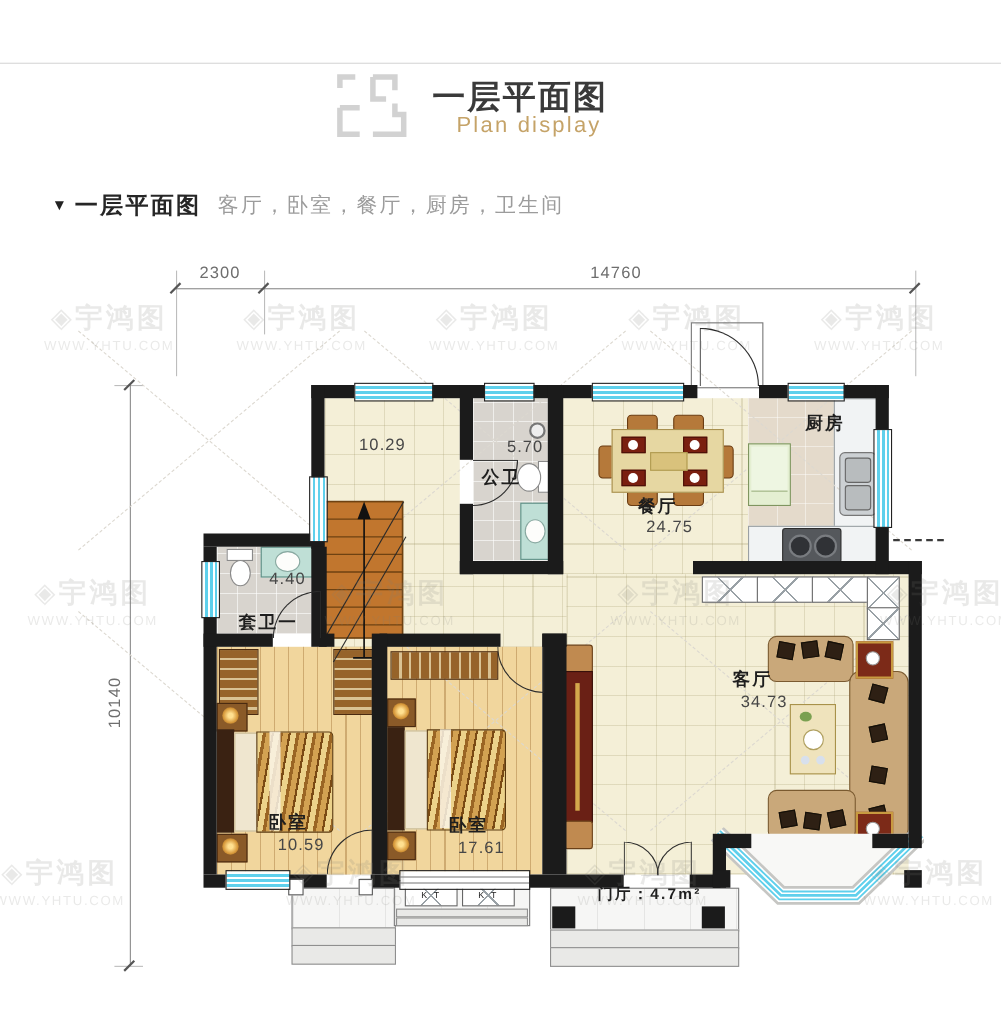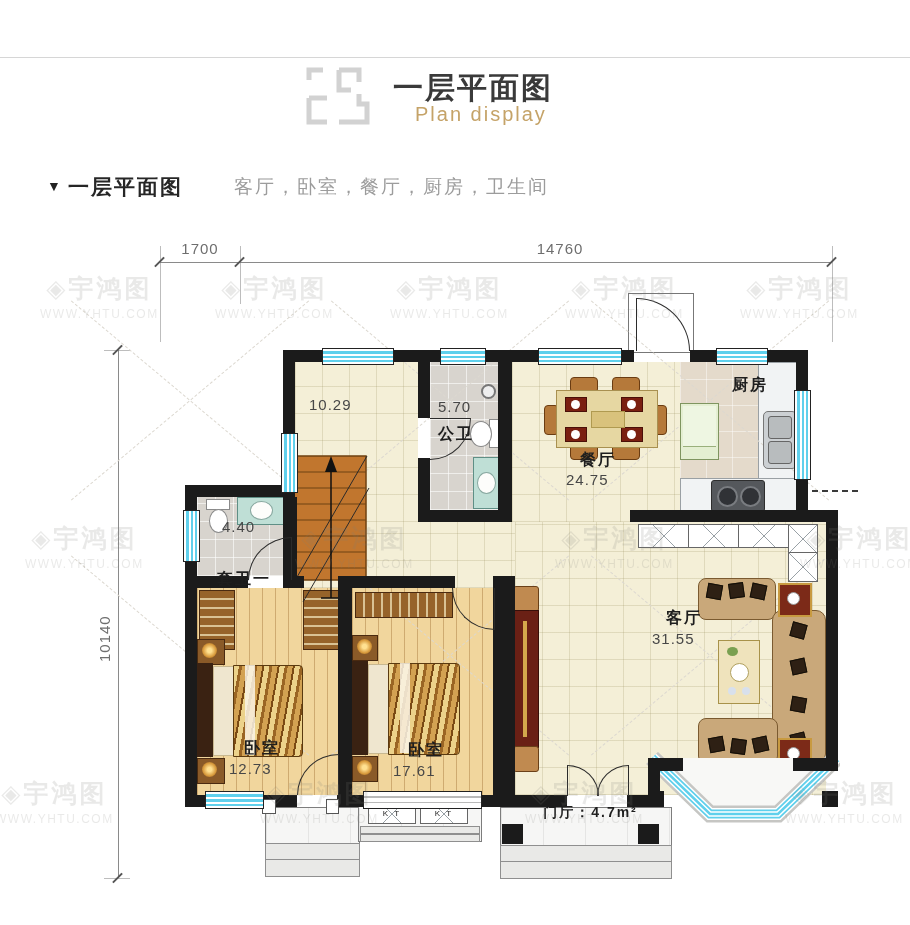--- a/index.html
+++ b/index.html
@@ -59,21 +59,21 @@
   .wrd{position:absolute;z-index:4;border:1.5px solid #4a2a10;}
   .nstand{position:absolute;z-index:4;background:#8a5a28;border:1.5px solid #4a2a10;}
   .lamp{position:absolute;left:4px;top:3px;width:15px;height:15px;border-radius:50%;
         background:radial-gradient(circle,#ffe090 20%,#d89a3c 60%,#7a4a14 100%);}
   .plw{position:absolute;width:13px;height:13px;background:#2e2014;border:1px solid #151008;}
   .sofa{position:absolute;z-index:4;background:#c9a87a;border:1.5px solid #7a5a30;}
   .redtbl{position:absolute;z-index:4;background:#7c2a18;border:2px solid #c89a40;}
   .redtbl i{position:absolute;left:7px;top:7px;width:11px;height:11px;background:#fff;border:1.5px solid #999;border-radius:50%;}
   
   .rlbl{position:absolute;z-index:13;font-size:16px;font-weight:600;color:#1e1e1e;text-align:center;letter-spacing:2px;}
-  .rarea{position:absolute;z-index:13;font-size:15px;color:#474747;text-align:left;letter-spacing:1px;}
+  .rarea{position:absolute;z-index:13;font-size:15px;color:#474747;text-align:right;letter-spacing:1px;}
   .klabel{position:absolute;z-index:6;font-size:8px;color:#222;text-align:center;letter-spacing:2px;line-height:18px;}
   .dash{position:absolute;width:310px;height:0;border-top:1.5px dashed #dcd8d0;z-index:3;}
   .dash2{position:absolute;width:46px;height:0;border-top:2px dashed #3a3a3a;z-index:13;}
   
   .wm{position:absolute;z-index:20;color:#7d7d78;opacity:.16;text-align:center;pointer-events:none;white-space:nowrap;}
   .wm-brand{font-size:25px;font-weight:bold;letter-spacing:3px;}
   .wm-url{font-size:12px;letter-spacing:1.5px;margin-top:2px;}
 </style>
 </head>
 <body>
@@ -89,32 +89,32 @@
         <path d="M24,58 H6 V34"></path>
       <path d="M6,34 H24"></path>
         <path d="M36,6 V26 H48"></path>
     </g>
   </svg>
   <div class="hdr-title" style="left:393px;top:68px;">一层平面图</div>
   <div class="hdr-sub" style="left:415px;top:103px;">Plan display</div>
 
   <div class="sec-marker" style="left:47px;top:178px;">▼</div>
   <div class="sec-title" style="left:68px;top:173px;">一层平面图</div>
-  <div class="sec-sub" style="left:198px;top:174px;margin-left:36px;">客厅，卧室，餐厅，厨房，卫生间</div>
+  <div class="sec-sub" style="left:198px;top:174px;">客厅，卧室，餐厅，厨房，卫生间</div>
 
   <div class="abs" style="left:0;top:0;width:910px;height:925px;">
 
     <div class="dimline" style="left:160px;top:262px;width:672px;height:1px;"></div>
     <div class="guide" style="left:160px;top:246px;width:1px;height:96px;"></div>
     <div class="guide" style="left:240px;top:246px;width:1px;height:58px;"></div>
     <div class="guide" style="left:832px;top:246px;width:1px;height:96px;"></div>
     <div class="dimtick" style="left:153px;top:261px;"></div>
     <div class="dimtick" style="left:233px;top:261px;"></div>
     <div class="dimtick" style="left:825px;top:261px;"></div>
-    <div class="dimtxt" style="left:160px;top:240px;width:80px;">1700</div>
+    <div class="dimtxt" style="left:160px;top:240px;width:80px;">2300</div>
     <div class="dimtxt" style="left:505px;top:240px;width:110px;">14760</div>
     <div class="dimline" style="left:118px;top:350px;width:1px;height:528px;"></div>
     <div class="guide" style="left:104px;top:350px;width:26px;height:1px;"></div>
     <div class="guide" style="left:104px;top:878px;width:26px;height:1px;"></div>
     <div class="dimtick" style="left:111px;top:349px;"></div>
     <div class="dimtick" style="left:111px;top:877px;"></div>
     <div class="dimtxt-v" style="left:96px;top:662px;width:90px;">10140</div>
 
     <div class="dash" style="left:35px;top:400px;transform:rotate(40deg);"></div>
     <div class="dash" style="left:35px;top:400px;transform:rotate(-40deg);"></div>
@@ -350,27 +350,27 @@
     <div class="arc" style="left:567px;top:765px;width:30px;height:30px;border-top:1.5px solid #2b2b2b;border-right:1.5px solid #2b2b2b;border-left:1.5px solid #2b2b2b;border-radius:0 100% 0 0;"></div>
     <div class="arc" style="left:597px;top:765px;width:30px;height:30px;border-top:1.5px solid #2b2b2b;border-left:1.5px solid #2b2b2b;border-right:1.5px solid #2b2b2b;border-radius:100% 0 0 0;"></div>
 
     <div class="rarea" style="left:309px;top:396px;width:60px;">10.29</div>
     <div class="rarea" style="left:438px;top:398px;width:56px;">5.70</div>
     <div class="rlbl" style="left:428px;top:424px;width:56px;">公卫</div>
     <div class="rlbl" style="left:568px;top:450px;width:60px;">餐厅</div>
     <div class="rarea" style="left:566px;top:471px;width:64px;">24.75</div>
     <div class="rlbl" style="left:720px;top:375px;width:60px;">厨房</div>
     <div class="rarea" style="left:222px;top:518px;width:56px;">4.40</div>
-    <div class="rlbl" style="left:204px;top:569px;width:80px;">套卫一</div>
+    <div class="rlbl" style="left:204px;top:556px;width:80px;">套卫一</div>
     <div class="rlbl" style="left:232px;top:738px;width:60px;">卧室</div>
-    <div class="rarea" style="left:229px;top:760px;width:66px;">12.73</div>
+    <div class="rarea" style="left:229px;top:760px;width:66px;">10.59</div>
     <div class="rlbl" style="left:396px;top:740px;width:60px;">卧室</div>
     <div class="rarea" style="left:393px;top:762px;width:66px;">17.61</div>
     <div class="rlbl" style="left:654px;top:608px;width:60px;">客厅</div>
-    <div class="rarea" style="left:652px;top:630px;width:64px;">31.55</div>
+    <div class="rarea" style="left:652px;top:630px;width:64px;">34.73</div>
     <div class="rlbl" style="left:528px;top:804px;width:125px;font-size:14px;text-align:center;">门厅：4.7m²</div>
 
     <div id="wm-layer">
         <div class="wm" style="left: 40px; top: 272px;">
           <div class="wm-brand"><span class="wm-ico">◈</span><span>宇鸿图</span></div>
           <div class="wm-url">WWW.YHTU.COM</div>
         </div>
         <div class="wm" style="left: 215px; top: 272px;">
           <div class="wm-brand"><span class="wm-ico">◈</span><span>宇鸿图</span></div>
           <div class="wm-url">WWW.YHTU.COM</div>

